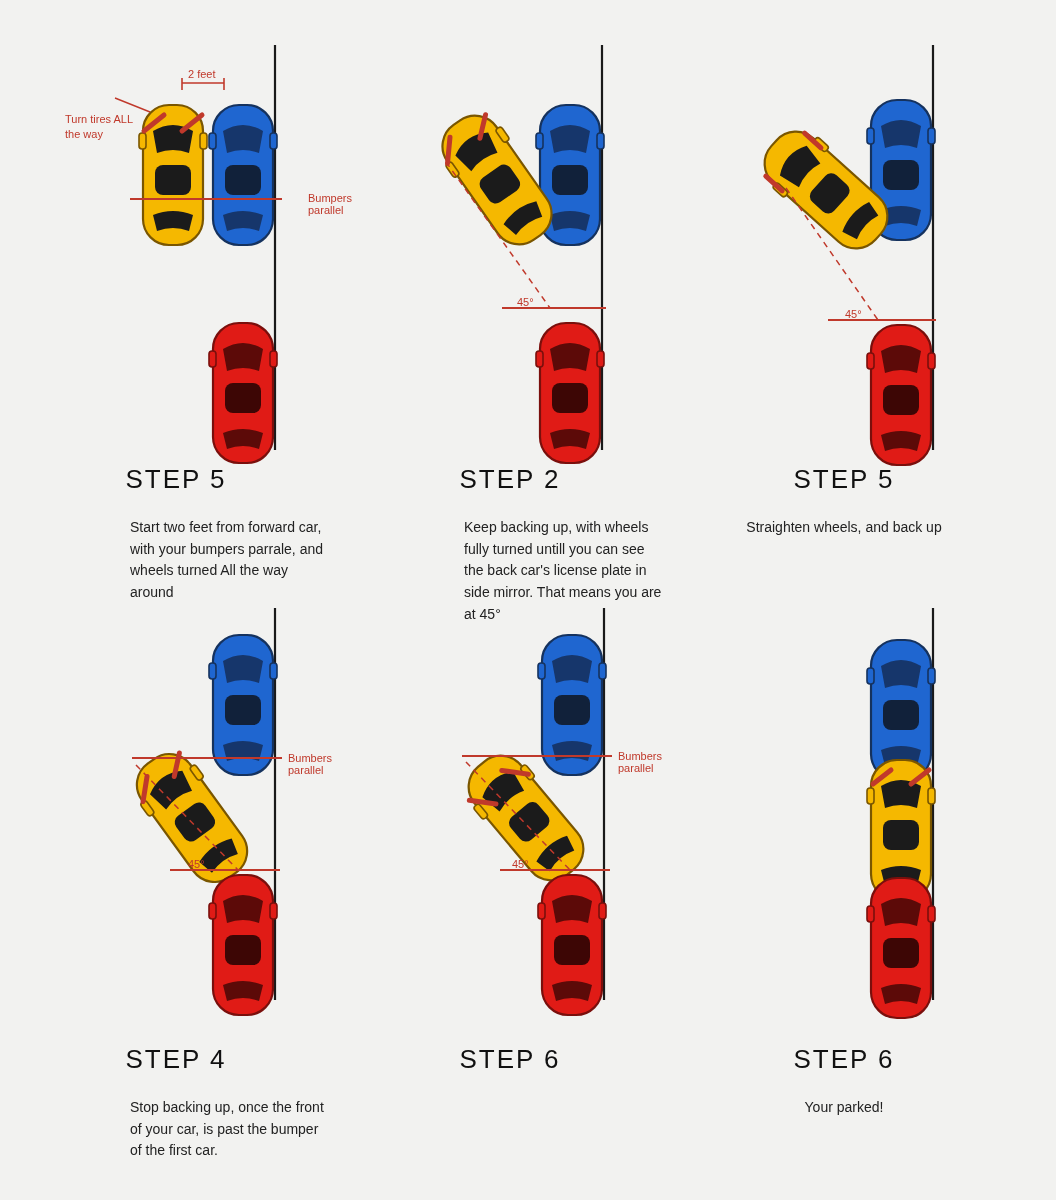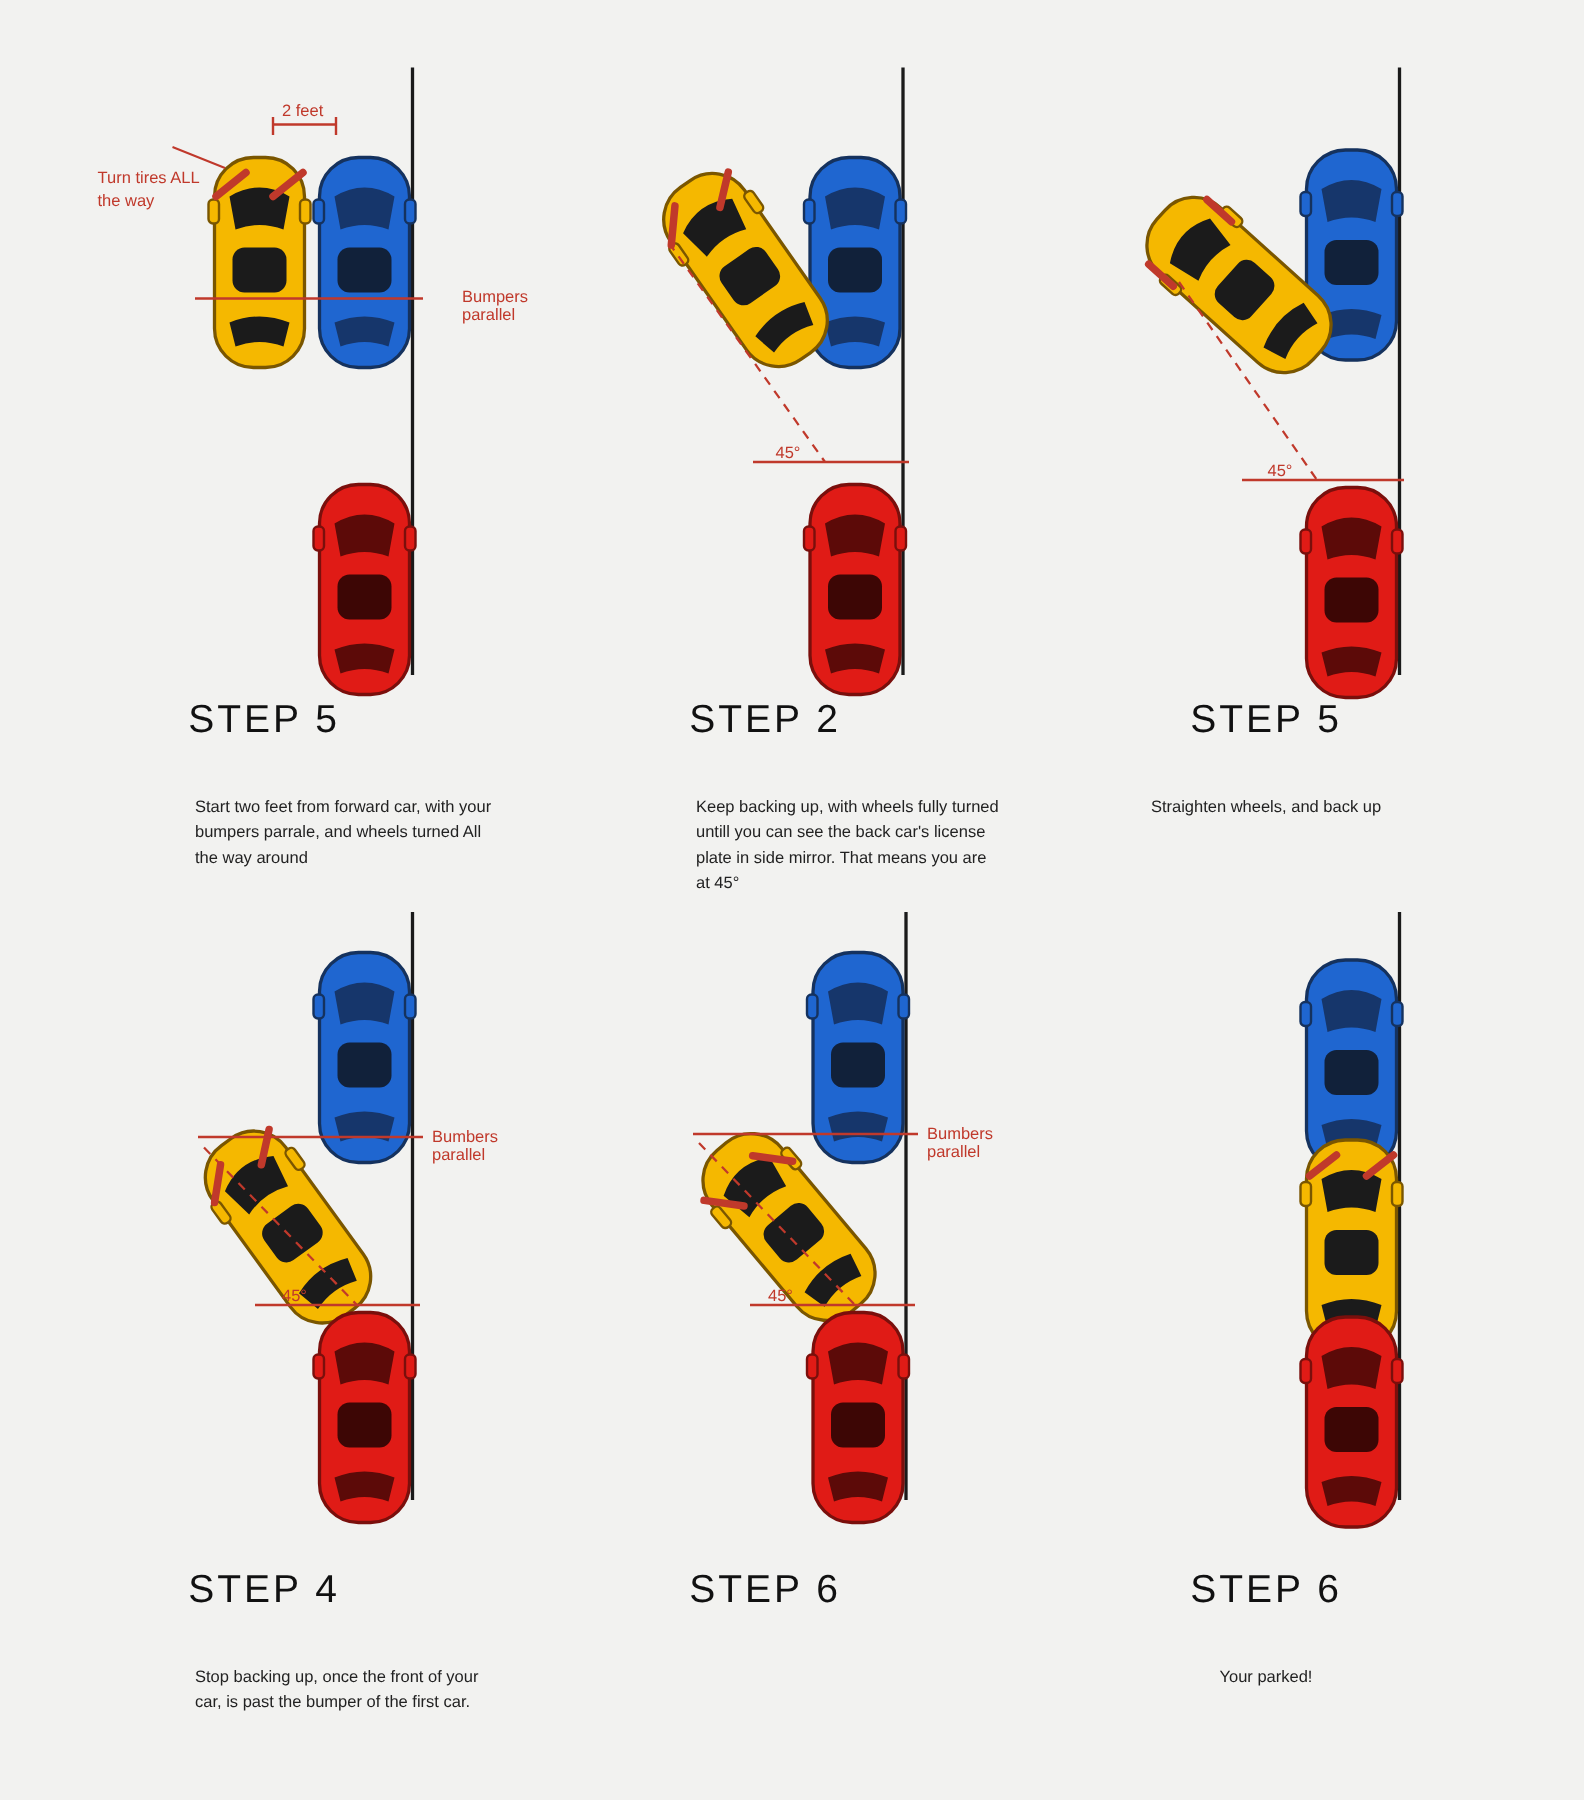--- a/index.html
+++ b/index.html
@@ -41,24 +41,24 @@
   .step-title {
     text-align: center;
     font-size: 26px;
     letter-spacing: 2px;
     font-weight: 400;
     color: #111;
     margin-top: 4px;
     font-family: "Liberation Sans", sans-serif;
   }
   .step-desc {
-    font-size: 11px;
+    font-size: 14px;
     line-height: 1.55;
     color: #222;
-    margin-top: 35px;
+    margin-top: 22px;
     padding: 0 18px;
   }
   .desc-center { text-align: center; }
   .desc-indent { text-align: left; padding-left: 130px; padding-right: 20px; }
   .desc-indent2 { text-align: left; padding-left: 130px; padding-right: 20px; }
 
   .bold-u { font-weight: bold; text-decoration: underline; }
 
   
   .ann {

